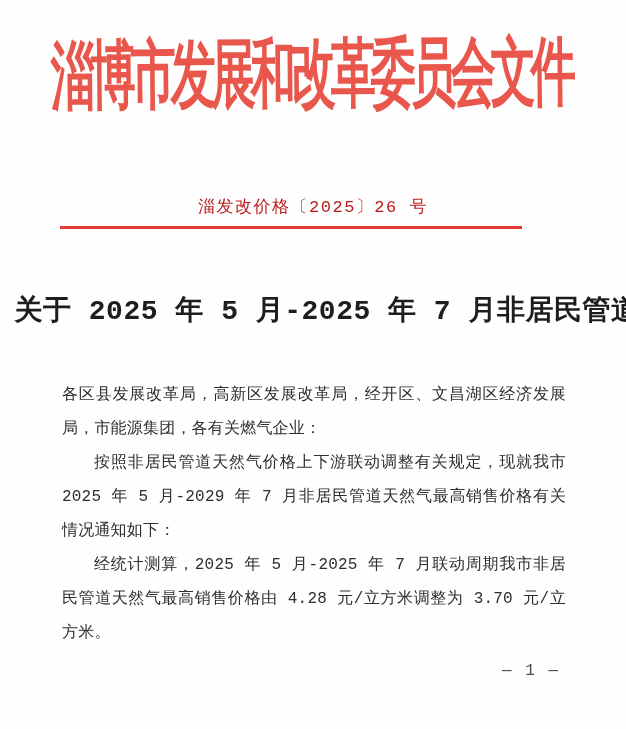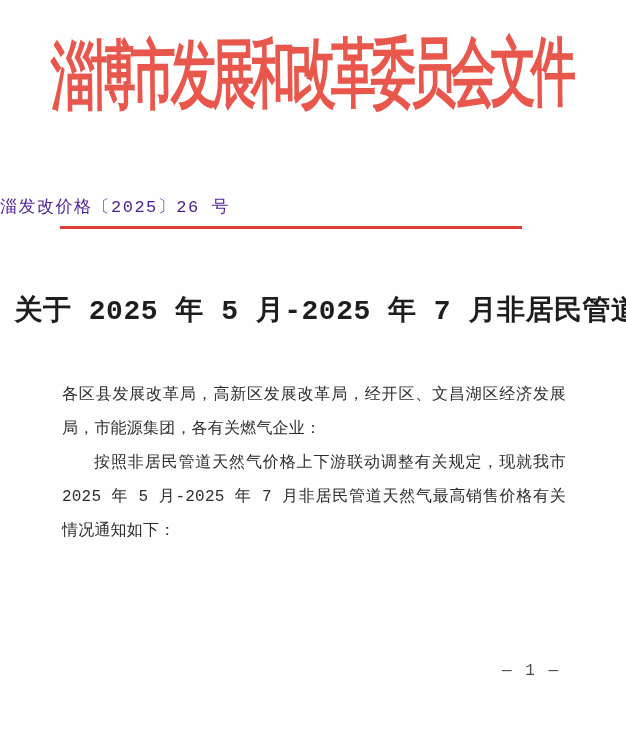--- a/index.html
+++ b/index.html
@@ -36,23 +36,24 @@
     transform: scaleY(1.67);
     transform-origin: center top;
   }
 
   
   .doc-number {
     position: absolute;
     top: 195px;
     left: 0;
     width: 100%;
+    text-align: center;
     font-size: 17px;
     letter-spacing: 1.5px;
-    color: #4c1d95;
+    color: #b91c1c;
   }
 
   
   .red-line {
     position: absolute;
     top: 226px;
     left: 60px;
     width: 462px;
     height: 3px;
     background: var(--divider-red, #e23c34);
@@ -118,18 +119,19 @@
   <div class="doc-number">淄发改价格〔2025〕26 号</div>
 
   <div class="red-line"></div>
 
   <h1 class="doc-title">
     <span>关于 2025 年 5 月-2025 年 7 月非居民管道</span><br>
   </h1>
 
   <div class="body-text">
     <p>各区县发展改革局，高新区发展改革局，经开区、文昌湖区经济发展局，市能源集团，各有关燃气企业：</p>
-    <p class="indent">按照非居民管道天然气价格上下游联动调整有关规定，现就我市 2025 年 5 月-2025 年 7 月非居民管道天然气最高销售价格有关情况通知如下：</p>
+    <p class="indent">按照非居民管道天然气价格上下游联动调整有关规定，现就我市 2025 年 5 月-2029 年 7 月非居民管道天然气最高销售价格有关情况通知如下：</p>
+    <p class="indent">经统计测算，2025 年 5 月-2025 年 7 月联动周期我市非居民管道天然气最高销售价格由 4.28 元/立方米调整为 3.70 元/立方米。</p>
   </div>
 
   <div class="page-num">— 1 —</div>
 
 </div>
 
 </body></html>

